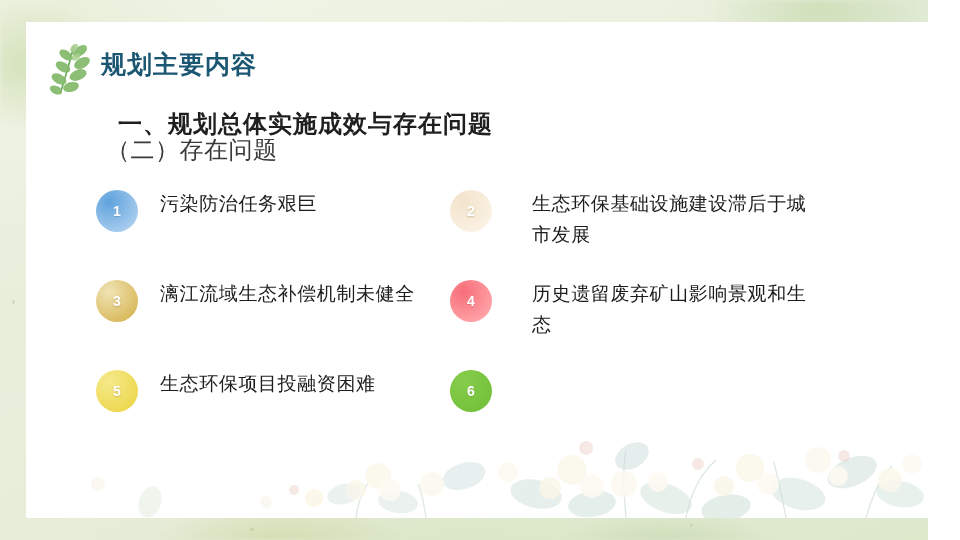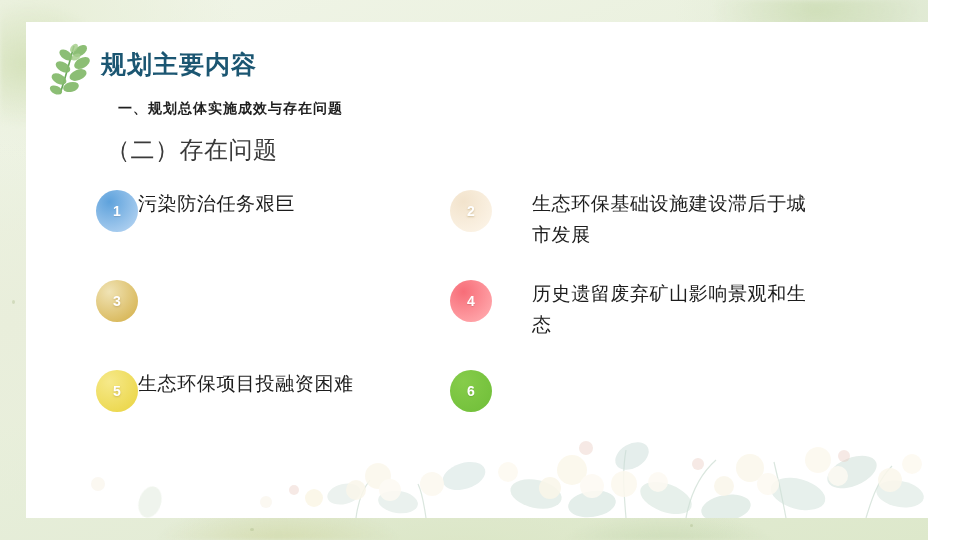--- a/index.html
+++ b/index.html
@@ -76,22 +76,22 @@
     top: 26px;
     font-size: 25px;
     font-weight: bold;
     color: #1b5672;
     letter-spacing: 1px;
     white-space: nowrap;
   }
   .section-heading {
     position: absolute;
     left: 92px;
-    top: 78px;
-    font-size: 14px;
+    top: 86px;
+    font-size: 24px;
     font-weight: bold;
     color: #1f1f1f;
     letter-spacing: 1px;
     white-space: nowrap;
   }
   .subsection-heading {
     position: absolute;
     left: 80px;
     top: 112px;
     font-family: "Liberation Serif", serif;
@@ -132,20 +132,21 @@
     justify-content: center;
     text-shadow: 0 1px 1px rgba(0,0,0,0.12);
     margin-top: 2px;
   }
   .item-text {
     font-family: "Liberation Serif", serif;
     font-size: 19px;
     line-height: 31px;
     color: #1d1d1d;
     letter-spacing: 0.6px;
+    margin-left: 22px;
     max-width: 300px;
   }
   .item.col-right .item-text { margin-left: 40px; max-width: 290px; }
 </style>
 </head>
 <body>
 
 <div class="slide">
 
   <div class="bg-base"></div>
@@ -244,20 +245,21 @@
         </div>
         <div class="item col-right">
           <div class="badge" style="background: radial-gradient(circle at 32% 28%, rgb(242, 227, 204) 0%, rgb(251, 242, 228) 78%); text-shadow: rgba(140, 110, 40, 0.35) 0px 1px 2px;">2</div>
           <div class="item-text">生态环保基础设施建设滞后于城市发展</div>
         </div>
       </div>
 
       <div class="item-row">
         <div class="item col-left">
           <div class="badge" style="background: radial-gradient(circle at 32% 28%, rgb(240, 227, 181) 0%, rgb(217, 185, 92) 78%); text-shadow: rgba(140, 110, 40, 0.35) 0px 1px 2px;">3</div>
+          <div class="item-text">漓江流域生态补偿机制未健全</div>
         </div>
         <div class="item col-right">
           <div class="badge" style="background: radial-gradient(circle at 32% 28%, rgb(247, 109, 120) 0%, rgb(255, 163, 168) 78%);">4</div>
           <div class="item-text">历史遗留废弃矿山影响景观和生态</div>
         </div>
       </div>
 
       <div class="item-row">
         <div class="item col-left">
           <div class="badge" style="background: radial-gradient(circle at 32% 28%, rgb(246, 233, 138) 0%, rgb(236, 216, 79) 78%); text-shadow: rgba(140, 110, 40, 0.35) 0px 1px 2px;">5</div>

